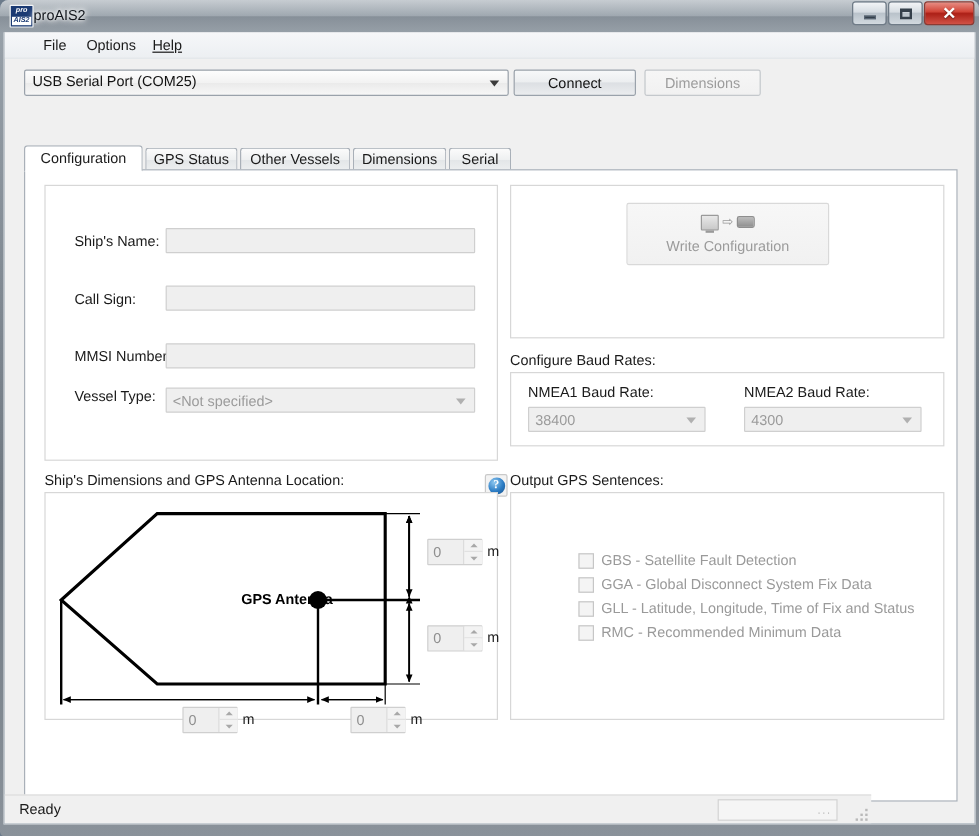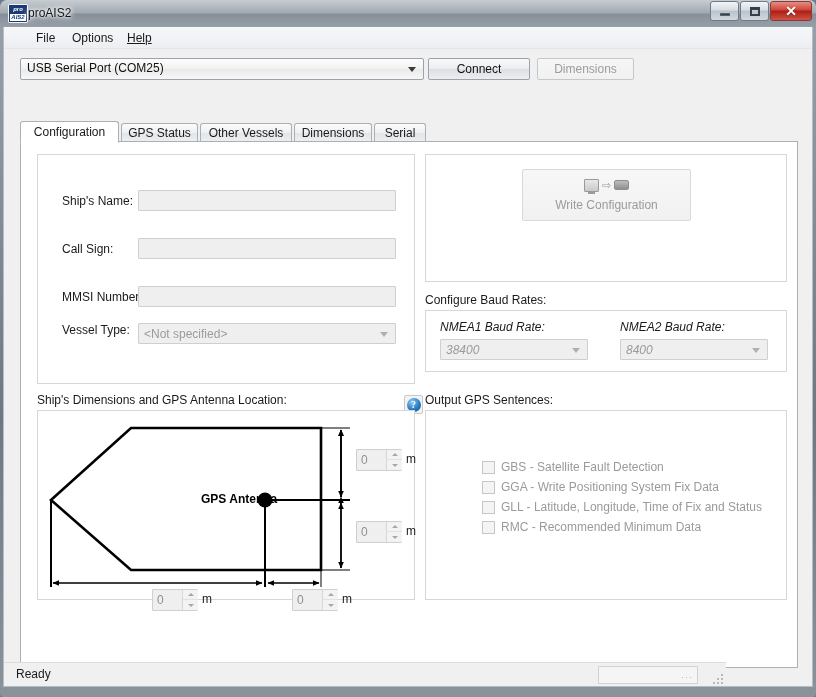--- a/index.html
+++ b/index.html
@@ -372,29 +372,29 @@
           <div class="wc-icon">
             <span class="wc-monitor"></span>
             <span class="wc-arrow">⇨</span>
             <span class="wc-device"></span>
           </div>
           <div class="wc-label">Write Configuration</div>
         </div>
       </div>
 
       <div class="group-label" style="left:404px; top:151px;">Configure Baud Rates:</div>
-      <div class="groupbox" style="left:404px; top:168px; width:362px; height:62px;font-style:italic;">
+      <div class="groupbox" style="left:404px; top:168px; width:362px; height:62px;">
         <div class="flabel" style="left:14px; top:9px;">NMEA1 Baud Rate:</div>
         <div class="tcombo" style="left:14px; top:28px; width:148px;">
           <span>38400</span>
           <span class="arrow"></span>
         </div>
         <div class="flabel" style="left:194px; top:9px;">NMEA2 Baud Rate:</div>
         <div class="tcombo" style="left:194px; top:28px; width:148px;">
-          <span>8400</span>
+          <span>4300</span>
           <span class="arrow"></span>
         </div>
       </div>
 
       <div class="group-label" style="left:16px; top:251px;">Ship's Dimensions and GPS Antenna Location:</div>
       <div class="groupbox" style="left:16px; top:268px; width:378px; height:190px;">
 
         <svg width="376" height="188" viewBox="0 0 376 188">
           <defs>
             <marker id="ah" markerWidth="7" markerHeight="7" refX="6" refY="3.2" orient="auto" markerUnits="userSpaceOnUse">
@@ -488,21 +488,21 @@
 
       <div class="group-label" style="left:404px; top:251px;">Output GPS Sentences:</div>
       <div class="groupbox" style="left:404px; top:268px; width:362px; height:190px;">
 
         <div class="chkrow" style="left:56px; top:48px;">
           <span class="chkbox"></span>
           <span class="chklabel">GBS - Satellite Fault Detection</span>
         </div>
         <div class="chkrow" style="left:56px; top:68px;">
           <span class="chkbox"></span>
-          <span class="chklabel">GGA - Write Positioning System Fix Data</span>
+          <span class="chklabel">GGA - Global Disconnect System Fix Data</span>
         </div>
         <div class="chkrow" style="left:56px; top:88px;">
           <span class="chkbox"></span>
           <span class="chklabel">GLL - Latitude, Longitude, Time of Fix and Status</span>
         </div>
         <div class="chkrow" style="left:56px; top:108px;">
           <span class="chkbox"></span>
           <span class="chklabel">RMC - Recommended Minimum Data</span>
         </div>
       </div>

